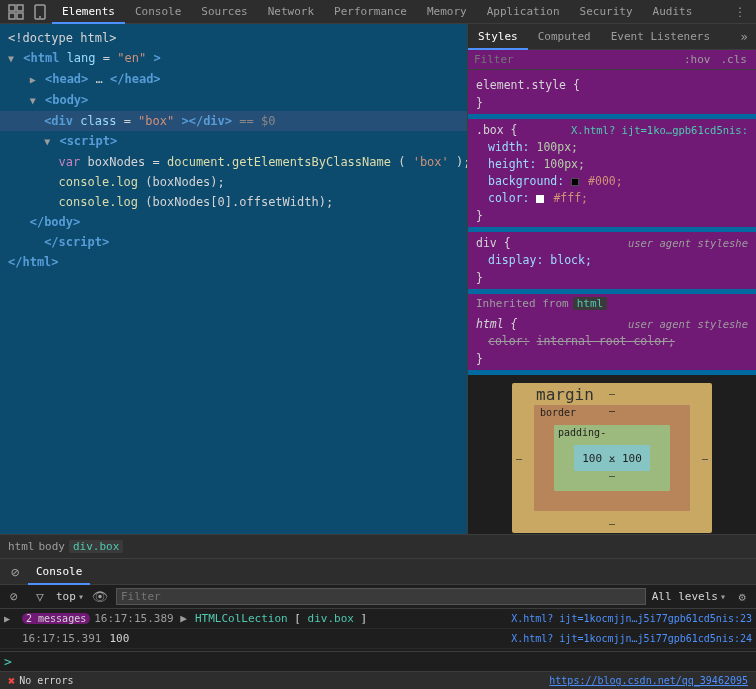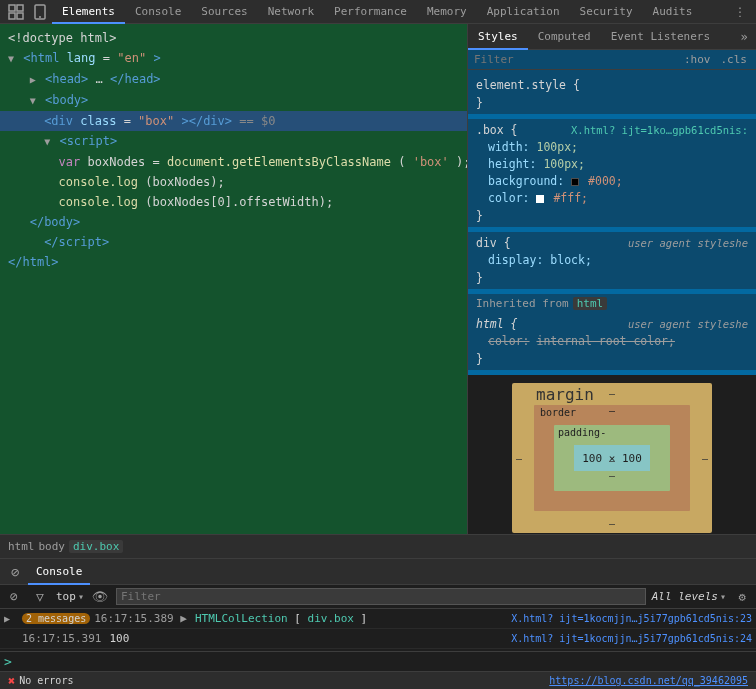--- a/index.html
+++ b/index.html
@@ -57,21 +57,21 @@
 
     
     .main-area {
       display: flex;
       height: calc(689px - 24px - 155px);
     }
 
     
     .elements-panel {
       width: 468px;
-      background: #14532d;
+      background: #0c4a6e;
       border-right: 1px solid #3d3d3d;
       overflow: hidden;
       display: flex;
       flex-direction: column;
     }
 
     .elements-content {
       flex: 1;
       overflow: hidden;
       padding: 4px 0;
@@ -80,33 +80,33 @@
     .html-line {
       padding: 1px 8px;
       white-space: nowrap;
       line-height: 18px;
       cursor: default;
     }
     .html-line.selected {
       background: #264f78;
     }
     .html-line .indent { display: inline-block; }
-    .tag { color: #569cd6; }
+    .tag { color: #569cd6; font-weight: bold; }
     .attr-name { color: #9cdcfe; }
     .attr-value { color: #ce9178; }
     .keyword { color: #c586c0; }
     .fn-color { color: #dcdcaa; }
     .string-color { color: #ce9178; }
     .plain { color: #d4d4d4; }
     .triangle { color: #9d9d9d; font-size: 10px; margin-right: 2px; }
 
     
     .styles-panel {
       flex: 1;
-      background: #0c4a6e;
+      background: #701a75;
       display: flex;
       flex-direction: column;
       overflow: hidden;
     }
 
     .styles-tabs {
       display: flex;
       align-items: center;
       background: #2d2d2d;
       border-bottom: 1px solid #3d3d3d;
@@ -325,21 +325,21 @@
       display: flex;
       align-items: center;
       height: 20px;
       padding: 0 4px;
       border-bottom: 1px solid #2a2a2a;
       gap: 4px;
     }
     .msg-count {
       font-size: 10px;
       color: #d4d4d4;
-      background: #a16207;
+      background: #701a75;
       padding: 0 4px;
       border-radius: 8px;
     }
     .msg-source {
       font-size: 10px;
       color: #4d90fe;
       cursor: pointer;
     }
 
     .console-input-row {
@@ -610,21 +610,21 @@
   <div class="console-toolbar">
     <div class="console-toolbar-icon">⊘</div>
     <div class="console-toolbar-icon">▽</div>
     <div style="display:flex;align-items:center;gap:2px;">
       <span style="font-size:11px;color:#d4d4d4;">top</span>
       <span style="font-size:10px;color:#9d9d9d;">▾</span>
     </div>
     <div class="console-toolbar-icon">👁</div>
     <input type="text" class="console-filter-input" placeholder="Filter" style="">
     <div style="display:flex;align-items:center;gap:2px;">
-      <span style="font-size:11px;color:#d4d4d4;font-style:italic;">All levels</span>
+      <span style="font-size:11px;color:#d4d4d4;">All levels</span>
       <span style="font-size:10px;color:#9d9d9d;">▾</span>
     </div>
     <div class="console-settings-icon">⚙</div>
   </div>
 
   <div class="console-messages">
 
     <div class="console-msg">
       <span style="width:14px;font-size:10px;color:#9d9d9d;">▶</span>
       <span class="msg-count">2 messages</span>

